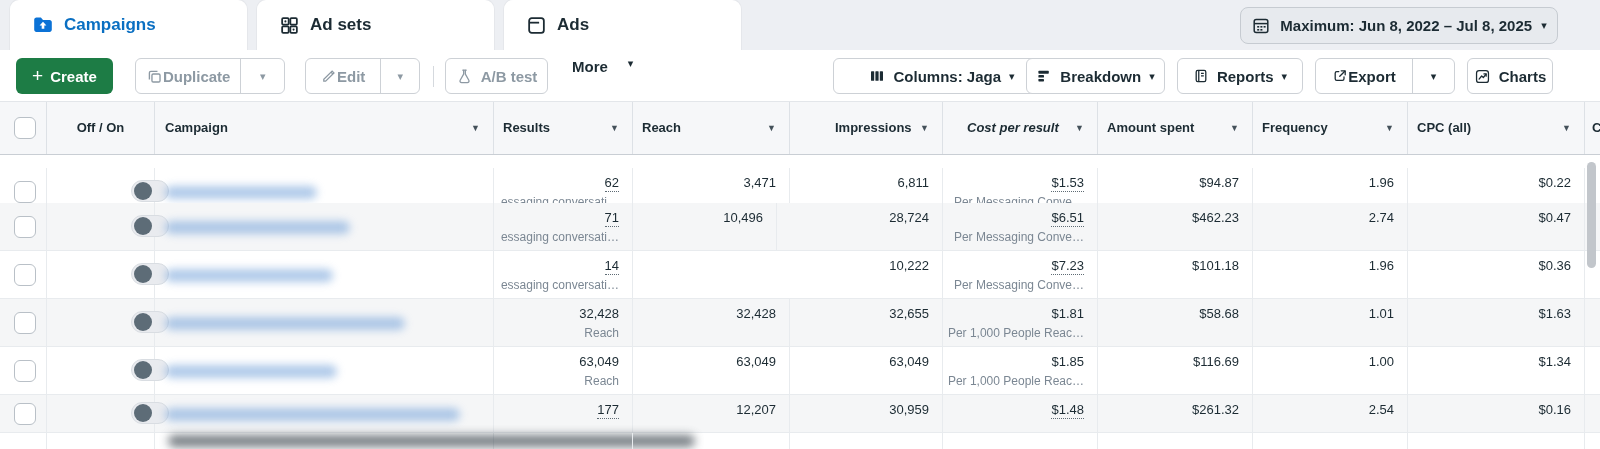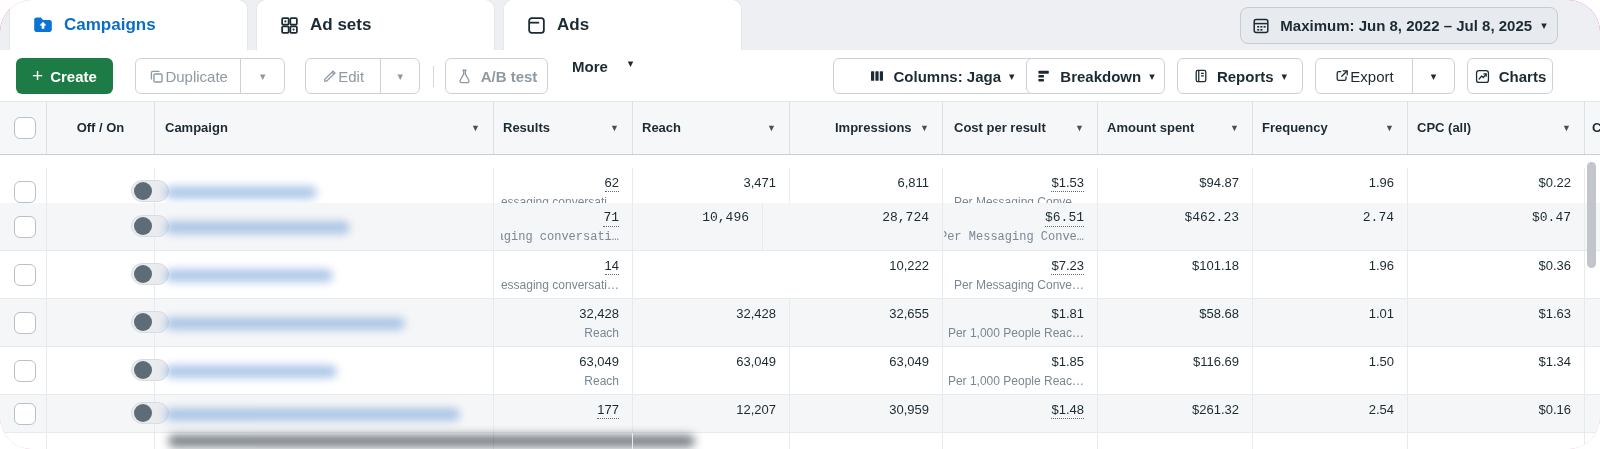--- a/index.html
+++ b/index.html
@@ -1,20 +1,20 @@
 <!DOCTYPE html>
 <html><head>
 <meta charset="utf-8">
 <style>
   * { margin:0; padding:0; box-sizing:border-box; }
   html,body { background:#fff; }
   .app {
     position:relative; width:1600px; height:449px; overflow:hidden;
     font-family:"Liberation Sans","DejaVu Sans",sans-serif;
-    color:#1c2b33; background:#ec4899;border-radius:32px;
+    color:#1c2b33; background:#ec4899;
   }
   
   .tabstrip { position:absolute; left:0; top:0; width:1600px; height:50px; background:#edeff3; }
   .tab {
     position:absolute; top:0; height:50px; background:#fff;
     border-radius:9px 9px 0 0; display:flex; align-items:center;
     padding-left:22px; gap:10px; cursor:pointer;
     box-shadow:0 0 0 1px rgba(0,0,0,0.03);
   }
   .tab .tablabel { font-size:17px; font-weight:700; color:#1c2b33; }
@@ -29,21 +29,21 @@
   .caret { font-size:11px; color:#1c2b33; line-height:1; }
   
   .toolbar { position:absolute; left:0; top:50px; width:1600px; height:52px; background:#fff; border-bottom:1px solid #e3e6ea; }
   .btn {
     position:absolute; top:8px; height:36px; border:1px solid #cdd1d6; border-radius:6px;
     background:#fff; display:flex; align-items:center; justify-content:center; gap:8px;
     font-size:15px; font-weight:600; color:#1c2b33; cursor:pointer;
   }
   .btn.disabled { color:#8d99a3; }
   .split { position:absolute; top:8px; height:36px; border:1px solid #cdd1d6; border-radius:6px; display:flex; }
-  .split .seg { display:flex; align-items:center; justify-content:center; gap:0; font-size:15px; font-weight:400; cursor:pointer; }
+  .split .seg { display:flex; align-items:center; justify-content:center; gap:0; font-size:15px; font-weight:700; cursor:pointer; }
   .split .seg + .seg { border-left:1px solid #cdd1d6; }
   .split.disabled .seg { color:#8d99a3; }
   .split.disabled .caret { color:#8d99a3; }
   .createbtn {
     position:absolute; left:16px; top:8px; width:97px; height:36px; background:#1d7c45;
     border-radius:6px; color:#fff; display:flex; align-items:center; justify-content:center;
     gap:7px; font-size:15px; font-weight:600; cursor:pointer;
   }
   .createbtn .plus { font-size:19px; font-weight:400; line-height:1; margin-top:-2px; }
   .tooldivider { position:absolute; left:433px; top:16px; width:1px; height:21px; background:#d5d9de; }
@@ -256,21 +256,21 @@
       </div>
       <div class="hcell" style="left: 633px; width: 157px;">
         <span class="hlabel" style="left: 9px;">Reach</span>
         <span class="sortcaret">▼</span>
       </div>
       <div class="hcell" style="left: 790px; width: 153px;">
         <span class="hlabel" style="left: 9px; padding-left: 36px;">Impressions</span>
         <span class="sortcaret">▼</span>
       </div>
       <div class="hcell" style="left: 943px; width: 155px;">
-        <span class="hlabel" style="left: 11px;">Cost per result</span>
+        <span class="hlabel" style="left: 24px; font-style: italic;">Cost per result</span>
         <span class="sortcaret">▼</span>
       </div>
       <div class="hcell" style="left: 1098px; width: 155px;">
         <span class="hlabel" style="left: 9px;">Amount spent</span>
         <span class="sortcaret">▼</span>
       </div>
       <div class="hcell" style="left: 1253px; width: 155px;">
         <span class="hlabel" style="left: 9px;">Frequency</span>
         <span class="sortcaret">▼</span>
       </div>
@@ -317,39 +317,39 @@
           <div class="val">$94.87</div>
         </div>
         <div class="cell" style="left: 1253px; width: 155px;">
           <div class="val">1.96</div>
         </div>
         <div class="cell" style="left: 1408px; width: 177px;">
           <div class="val">$0.22</div>
         </div>
         <div class="cell" style="left: 1585px; width: 15px; border-right: none;"></div>
       </div>
-      <div class="trow" style="top: 48px; height: 48px; background: rgb(245, 246, 247); border-bottom: 1px solid rgb(232, 235, 238); font-family: Liberation Mono, monospace;">
+      <div class="trow" style="top: 48px; height: 48px; background: rgb(245, 246, 247); border-bottom: 1px solid rgb(232, 235, 238);">
         <div class="cell" style="left: 0px; width: 47px;">
           <div class="checkbox" style="top: 13px;"></div>
         </div>
         <div class="cell" style="left: 47px; width: 108px;">
           <div class="toggle" style="top: 12px;">
             <div class="knob"></div>
           </div>
         </div>
         <div class="cell" style="left: 155px; width: 339px;">
           <div class="nameblur" style="width: 185px; top: 17.5px;"></div>
         </div>
         <div class="cell" style="left: 494px; width: 139px;">
           <div class="val"><span class="est">71</span></div>
           <div class="noteclip" style="width: 118px;">
             <span class="note">Messaging conversati…</span>
           </div>
         </div>
-        <div class="cell" style="left: 606px; width: 157px;">
+        <div class="cell" style="left: 620px; width: 157px;">
           <div class="val">10,496</div>
         </div>
         <div class="cell" style="left: 790px; width: 153px;">
           <div class="val">28,724</div>
         </div>
         <div class="cell" style="left: 943px; width: 155px;">
           <div class="val"><span class="est">$6.51</span></div>
           <div class="noteclip" style="width: 140px;">
             <span class="note">Per Messaging Conve…</span>
           </div>
@@ -471,21 +471,21 @@
         <div class="cell" style="left: 943px; width: 155px;">
           <div class="val"><span>$1.85</span></div>
           <div class="noteclip" style="width: 140px;">
             <span class="note">Per 1,000 People Reac…</span>
           </div>
         </div>
         <div class="cell" style="left: 1098px; width: 155px;">
           <div class="val">$116.69</div>
         </div>
         <div class="cell" style="left: 1253px; width: 155px;">
-          <div class="val">1.50</div>
+          <div class="val">1.00</div>
         </div>
         <div class="cell" style="left: 1408px; width: 177px;">
           <div class="val">$1.34</div>
         </div>
         <div class="cell" style="left: 1585px; width: 15px; border-right: none;"></div>
       </div>
       <div class="trow" style="top: 240px; height: 38px; background: rgb(245, 246, 247); border-bottom: 1px solid rgb(232, 235, 238);">
         <div class="cell" style="left: 0px; width: 47px;">
           <div class="checkbox" style="top: 8px;"></div>
         </div>

